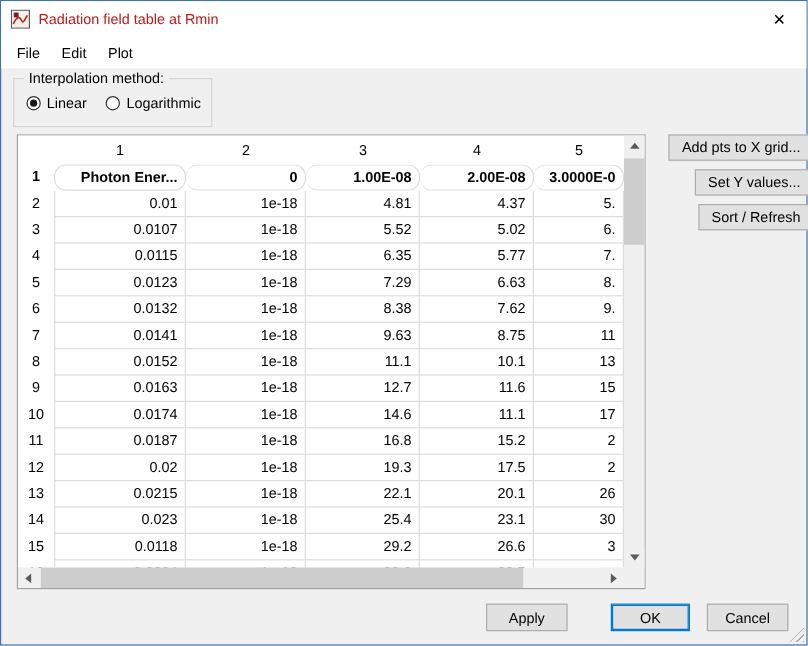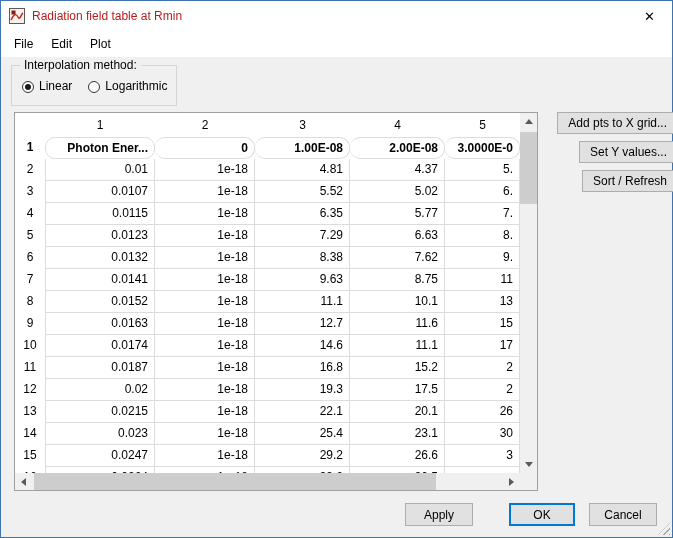--- a/index.html
+++ b/index.html
@@ -22,21 +22,21 @@
   .menubar { position: absolute; left: 0; top: 30px; right: 0; height: 26px;
     background: #ffffff; display: flex; align-items: center; padding-left: 4px; }
   .menuitem { font-size: 12px; color: #000; padding: 4px 9px; }
 
   
   .groupbox { position: absolute; left: 10px; top: 64px; width: 166px; height: 41px;
     border: 1px solid #d5d5d5; }
   .gb-label { position: absolute; left: 8px; top: -8px; background: #f0f0f0;
     padding: 0 4px; font-size: 12px; color: #000; }
   .radio-row { position: absolute; left: 10px; top: 13px; display: flex; gap: 16px; }
-  .radio-item { display: flex; align-items: flex-end; font-size: 12px; color: #000; }
+  .radio-item { display: flex; align-items: center; font-size: 12px; color: #000; }
   .radio { width: 12px; height: 12px; border: 1px solid #333; border-radius: 50%;
     background: #fff; display: inline-block; position: relative; margin-right: 5px; }
   .radio-item.checked .radio::after { content: ""; position: absolute; left: 2px; top: 2px;
     width: 6px; height: 6px; border-radius: 50%; background: #1a1a1a; }
   .radio-text { white-space: nowrap; }
 
   
   .table-frame { position: absolute; left: 13px; top: 111px; width: 524px; height: 379px;
     border: 1px solid #a0a0a0; background: #ffffff; }
   .table-view { position: absolute; left: 0; top: 0; width: 505px; height: 360px;
@@ -241,21 +241,21 @@
           <div class="trow">
             <div class="cell rn">14</div>
             <div class="cell dc w0">0.023</div>
             <div class="cell dc w1">1e-18</div>
             <div class="cell dc w2">25.4</div>
             <div class="cell dc w3">23.1</div>
             <div class="cell dc w4">30</div>
           </div>
           <div class="trow">
             <div class="cell rn">15</div>
-            <div class="cell dc w0">0.0247</div>
+            <div class="cell dc w0">0.0118</div>
             <div class="cell dc w1">1e-18</div>
             <div class="cell dc w2">29.2</div>
             <div class="cell dc w3">26.6</div>
             <div class="cell dc w4">3</div>
           </div>
           <div class="trow">
             <div class="cell rn">16</div>
             <div class="cell dc w0">0.0264</div>
             <div class="cell dc w1">1e-18</div>
             <div class="cell dc w2">33.6</div>

